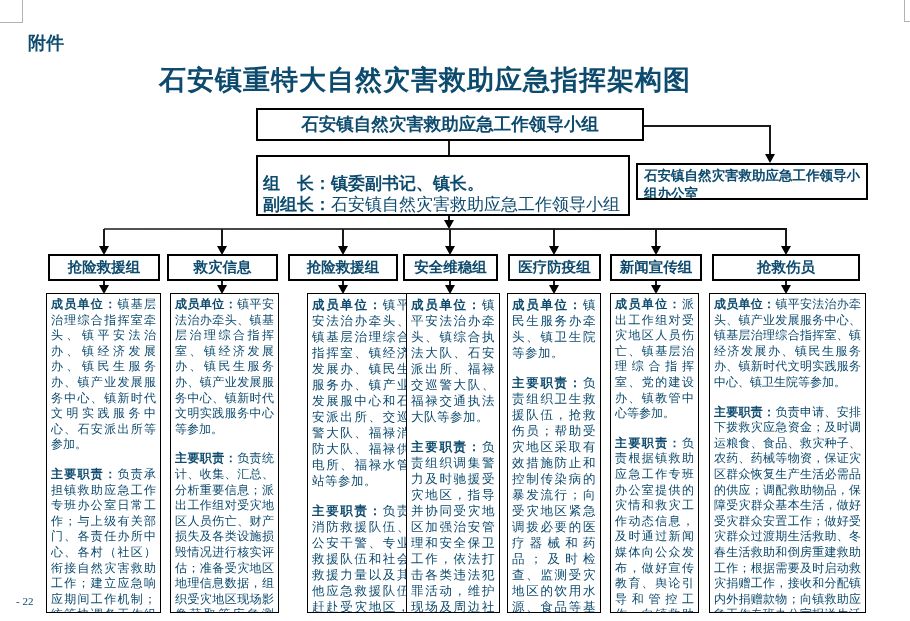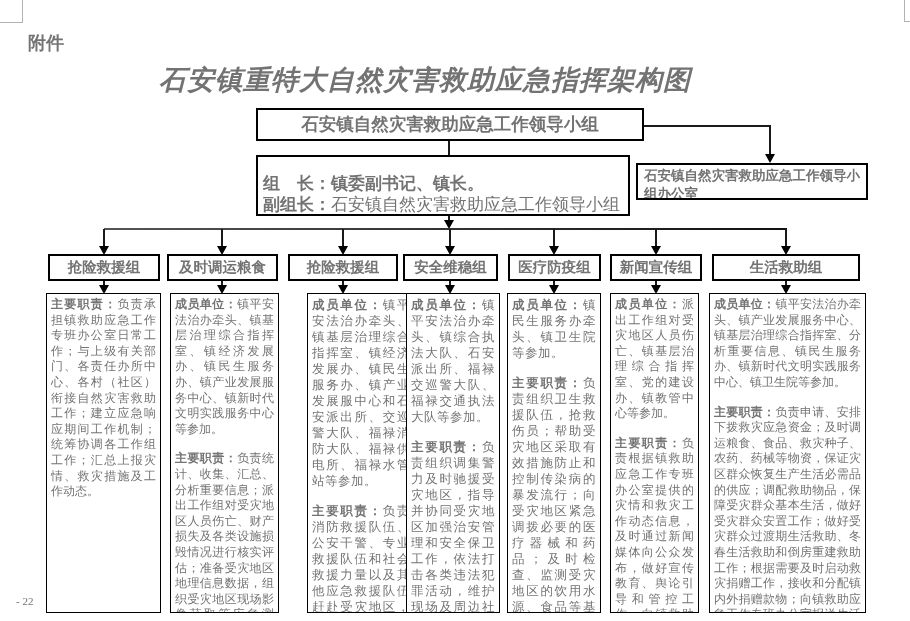--- a/index.html
+++ b/index.html
@@ -1,28 +1,28 @@
 <!DOCTYPE html>
 <html><head>
 <meta charset="utf-8">
 <style>
   html,body{margin:0;padding:0;background:#fff;}
   #page{position:relative;width:910px;height:621px;background:#ffffff;overflow:hidden;
-        font-family:"Liberation Serif","DejaVu Serif",serif;color:#737373;}
+        font-family:"Liberation Serif","DejaVu Serif",serif;color:#0c4a6e;}
   *{box-sizing:border-box;}
   .box{position:absolute;border:2px solid #000;background:#fff;}
   .thinbox{position:absolute;border:1.5px solid #000;background:#fff;}
   .vline{position:absolute;width:2px;background:#1a1a1a;}
   .hline{position:absolute;height:2px;background:#1a1a1a;}
   .arr{position:absolute;width:0;height:0;border-left:5px solid transparent;
        border-right:5px solid transparent;border-top:9px solid #000;}
   .attach{position:absolute;left:28px;top:31px;font-family:"Liberation Sans","DejaVu Sans",sans-serif;
           font-weight:bold;font-size:18px;}
   .title{position:absolute;left:60px;top:62px;width:730px;text-align:center;
-         font-weight:bold;font-size:27px;letter-spacing:1px;font-style:italic;}
+         font-weight:bold;font-size:27px;letter-spacing:1px;}
   .topbox{left:256px;top:108px;width:388px;height:33px;text-align:center;
           font-weight:bold;font-size:17.5px;line-height:29px;}
   .leaderbox{left:256px;top:155px;width:374px;height:61px;overflow:hidden;
              font-size:17px;line-height:20.5px;padding:17px 5px;}
   .llb{font-family:"Liberation Sans","DejaVu Sans",sans-serif;font-weight:bold;}
   .lv1{font-family:"Liberation Sans","DejaVu Sans",sans-serif;font-weight:bold;}
   .officebox{left:636px;top:163px;width:232px;height:37px;overflow:hidden;
              font-family:"Liberation Sans","DejaVu Sans",sans-serif;font-weight:bold;
              font-size:13.5px;line-height:18px;padding:2px 6px;}
   .ghead{position:absolute;top:254px;height:27px;border:2px solid #000;background:#fff;
@@ -72,26 +72,27 @@
   <div class="arr" style="left:444px;top:220px;"></div>
 
   <div class="hline" style="left:104px;top:228px;width:683px;background:linear-gradient(90deg,#555,#111);"></div>
 
   <div class="vline" style="left:103px;top:229px;height:18px;"></div>
   <div class="arr" style="left:99px;top:246px;"></div>
   <div class="ghead" style="left:48px;width:112px;"><span>抢险救援组</span></div>
   <div class="vline" style="left:103px;top:281px;height:6px;"></div>
   <div class="arr" style="left:99px;top:285px;"></div>
   <div class="thinbox gdetail" style="left:46px;width:115px;">
+    <p><span class="lbl">成员单位：</span><span>镇基层治理综合指挥室牵头、镇平安法治办、镇经济发展办、镇民生服务办、镇产业发展服务中心、镇新时代文明实践服务中心、石安派出所等参加。</span></p>
     <p><span class="lbl">主要职责：</span><span>负责承担镇救助应急工作专班办公室日常工作；与上级有关部门、各责任办所中心、各村（社区）衔接自然灾害救助工作；建立应急响应期间工作机制；统筹协调各工作组工作；汇总上报灾情、救灾措施及工作动态。</span></p>
   </div>
 
   <div class="vline" style="left:221px;top:229px;height:18px;"></div>
   <div class="arr" style="left:217px;top:246px;"></div>
-  <div class="ghead" style="left:167px;width:111px;"><span>及时调运粮食</span></div>
+  <div class="ghead" style="left:167px;width:111px;"><span>救灾信息</span></div>
   <div class="vline" style="left:221px;top:281px;height:6px;"></div>
   <div class="arr" style="left:217px;top:285px;"></div>
   <div class="thinbox gdetail" style="left:170px;width:109px;">
     <p><span class="lbl">成员单位：</span><span>镇平安法治办牵头、镇基层治理综合指挥室、镇经济发展办、镇民生服务办、镇产业发展服务中心、镇新时代文明实践服务中心等参加。</span></p>
     <p><span class="lbl">主要职责：</span><span>负责统计、收集、汇总、分析重要信息；派出工作组对受灾地区人员伤亡、财产损失及各类设施损毁情况进行核实评估；准备受灾地区地理信息数据，组织受灾地区现场影像获取等应急测绘，开展灾情监测和空间分析，提供应急测绘保障服务；向镇救助应急工作专班办公室报送灾情、救灾信息。</span></p>
   </div>
 
   <div class="vline" style="left:342px;top:229px;height:18px;"></div>
   <div class="arr" style="left:338px;top:246px;"></div>
   <div class="ghead" style="left:288px;width:110px;"><span>抢险救援组</span></div>
@@ -127,22 +128,22 @@
   <div class="ghead" style="left:610px;width:92px;"><span>新闻宣传组</span></div>
   <div class="vline" style="left:655px;top:281px;height:6px;"></div>
   <div class="arr" style="left:651px;top:285px;"></div>
   <div class="thinbox gdetail" style="left:610px;width:89px;">
     <p><span class="lbl">成员单位：</span><span>派出工作组对受灾地区人员伤亡、镇基层治理综合指挥室、党的建设办、镇教管中心等参加。</span></p>
     <p><span class="lbl">主要职责：</span><span>负责根据镇救助应急工作专班办公室提供的灾情和救灾工作动态信息，及时通过新闻媒体向公众发布，做好宣传教育、舆论引导和管控工作；向镇救助应急工作专班办公室报送新闻宣传信息。</span></p>
   </div>
 
   <div class="vline" style="left:785px;top:229px;height:18px;"></div>
   <div class="arr" style="left:781px;top:246px;"></div>
-  <div class="ghead" style="left:712px;width:148px;"><span>生活救助组</span></div>
+  <div class="ghead" style="left:712px;width:148px;"><span>抢救伤员</span></div>
   <div class="vline" style="left:785px;top:281px;height:6px;"></div>
   <div class="arr" style="left:781px;top:285px;"></div>
   <div class="thinbox gdetail" style="left:709px;width:157px;">
-    <p><span class="lbl">成员单位：</span><span>镇平安法治办牵头、镇产业发展服务中心、镇基层治理综合指挥室、分析重要信息、镇民生服务办、镇新时代文明实践服务中心、镇卫生院等参加。</span></p>
+    <p><span class="lbl">成员单位：</span><span>镇平安法治办牵头、镇产业发展服务中心、镇基层治理综合指挥室、镇经济发展办、镇民生服务办、镇新时代文明实践服务中心、镇卫生院等参加。</span></p>
     <p><span class="lbl">主要职责：</span><span>负责申请、安排下拨救灾应急资金；及时调运粮食、食品、救灾种子、农药、药械等物资，保证灾区群众恢复生产生活必需品的供应；调配救助物品，保障受灾群众基本生活，做好受灾群众安置工作；做好受灾群众过渡期生活救助、冬春生活救助和倒房重建救助工作；根据需要及时启动救灾捐赠工作，接收和分配镇内外捐赠款物；向镇救助应急工作专班办公室报送生活救助信息。</span></p>
   </div>
 
   <div class="pagenum">- 22</div>
 </div>
 
 </body></html>

